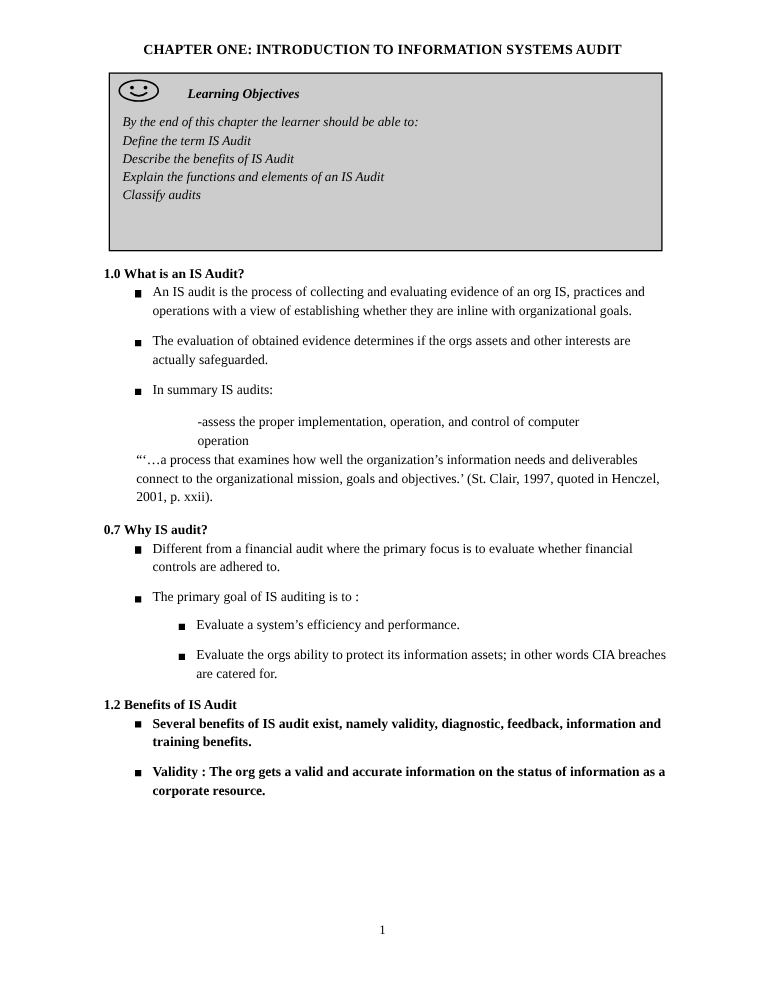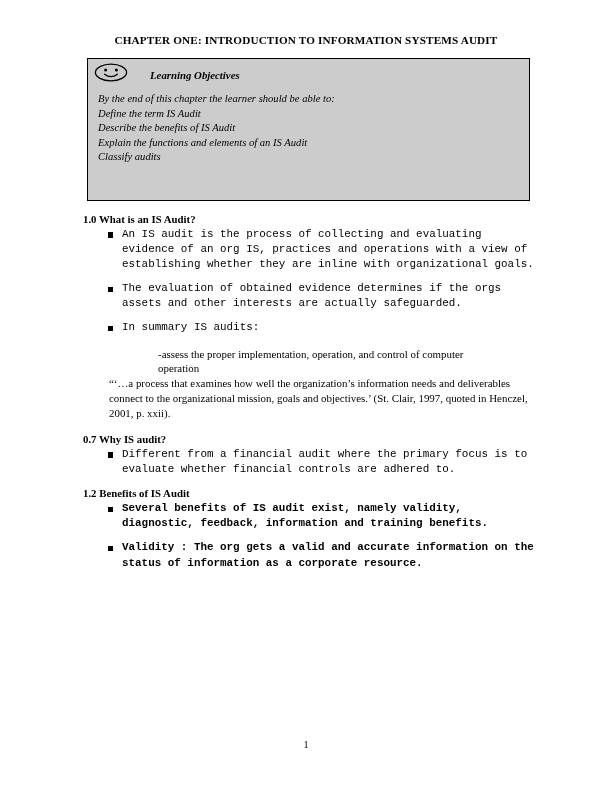--- a/index.html
+++ b/index.html
@@ -97,21 +97,20 @@
     list-style: none;
     margin: 0;
     padding: 0;
   }
   ul.lvl1 > li {
     position: relative;
     padding-left: 39px;
     font-size: 10.9px;
     line-height: 15.1px;
     margin-bottom: 9px;
-    font-family: Liberation Mono, monospace;
   }
   ul.lvl1 > li:before {
     content: "";
     position: absolute;
     left: 25px;
     top: 5.4px;
     width: 5.4px;
     height: 5.4px;
     background: #000000;
   }
@@ -203,20 +202,27 @@
     </ul>
     <div class="dash-block">
       <div class="dash-line">-assess the proper implementation, operation, and control of computer</div>
       <div class="dash-line">operation</div>
     </div>
     <p class="quote-para">“‘…a process that examines how well the organization’s information needs and deliverables connect to the organizational mission, goals and objectives.’ (St. Clair, 1997, quoted in Henczel, 2001, p. xxii).</p>
 
     <div class="sec-head sp">0.7 Why IS audit?</div>
     <ul class="lvl1">
       <li>Different from a financial audit where the primary focus is to evaluate whether financial controls are adhered to.</li>
+      <li>
+        <span>The primary goal of IS auditing is to :</span>
+        <ul class="lvl2">
+          <li>Evaluate a system’s efficiency and performance.</li>
+          <li>Evaluate the orgs ability to protect its information assets; in other words CIA breaches are catered for.</li>
+        </ul>
+      </li>
     </ul>
 
     <div class="sec-head">1.2 Benefits of IS Audit</div>
     <ul class="lvl1">
       <li class="bold">Several benefits of IS audit exist, namely validity, diagnostic, feedback, information and training benefits.</li>
       <li class="bold">Validity : The org gets a valid and accurate information on the status of information as a corporate resource.</li>
     </ul>
 
   </div>
 

